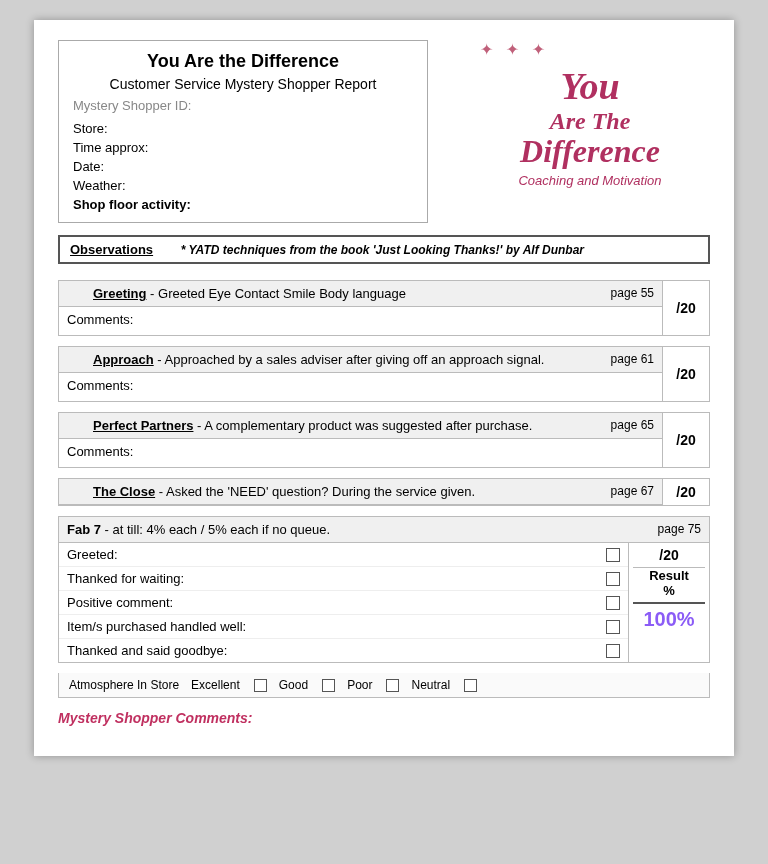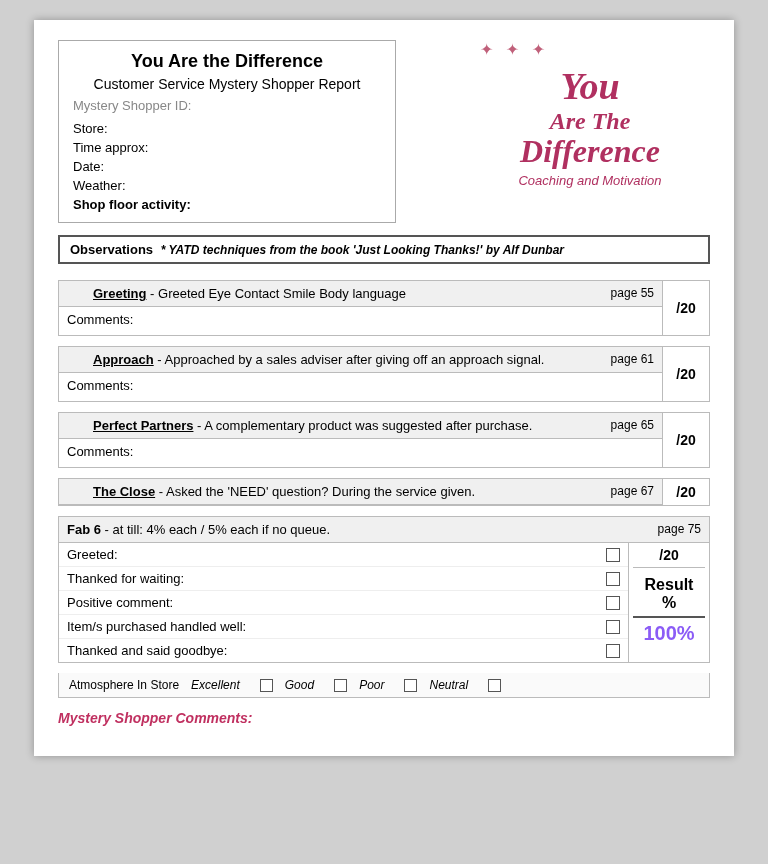--- a/index.html
+++ b/index.html
@@ -23,21 +23,21 @@
     
     .header {
       display: flex;
       justify-content: space-between;
       align-items: flex-start;
       margin-bottom: 12px;
     }
     .header-left {
       border: 1px solid #aaa;
       padding: 10px 14px;
-      width: 338px;
+      width: 370px;
       min-height: 160px;
     }
     .header-title {
       font-size: 18px;
       font-weight: bold;
       text-align: center;
       margin-bottom: 4px;
     }
     .header-subtitle {
       font-size: 14px;
@@ -112,26 +112,27 @@
 
     
     .observations-bar {
       border: 2px solid #555;
       padding: 5px 10px;
       margin-bottom: 16px;
       font-size: 13px;
     }
     .observations-bar .obs-title {
       font-weight: bold;
+      text-decoration: underline;
     }
     .observations-bar .obs-note {
       font-style: italic;
       font-weight: bold;
       font-size: 12px;
-      margin-left: 4px;
+      margin-left: 24px;
     }
 
     
     .section {
       display: flex;
       align-items: stretch;
       margin-bottom: 10px;
       border: 1px solid #bbb;
     }
     .section-main {
@@ -218,24 +219,23 @@
     }
     .score-top {
       font-size: 14px;
       font-weight: bold;
       text-align: center;
       width: 100%;
       padding-bottom: 4px;
       border-bottom: 1px solid #bbb;
     }
     .result-label {
-      font-size: 16px;
-      font-weight: bold;
-      text-align: center;
-      margin-top: 8px;
+      font-size: 13px;
+      font-weight: bold;
+      text-align: center;
     }
     .result-pct {
       font-size: 14px;
       font-weight: bold;
       text-align: center;
       border-top: 2px solid #555;
       margin-top: 4px;
       padding-top: 4px;
       width: 100%;
     }
@@ -255,22 +255,21 @@
       padding: 5px 10px;
       font-size: 12px;
       gap: 12px;
       background: #fafafa;
       margin-bottom: 12px;
     }
     .atm-label { }
     .atm-item {
       display: flex;
       align-items: center;
-      gap: 20px;
-      font-style: italic;
+      gap: 14px;
     }
     .small-checkbox {
       width: 13px;
       height: 13px;
       border: 1px solid #555;
       display: inline-block;
       background: #fff;
     }
 
     
@@ -362,21 +361,21 @@
         <span class="section-desc"> - Asked the 'NEED' question? During the service given.</span>
       </div>
     </div>
     <div class="section-score">/20</div>
   </div>
     </div>
 
   <div class="fab5-section">
     <div class="fab5-header">
       <span class="fab5-page">page 75</span>
-      <span class="fab5-title">Fab 6</span>
+      <span class="fab5-title">Fab 7</span>
       <span class="fab5-desc">- at till: 4% each / 5% each if no queue.</span>
     </div>
     <div class="fab5-body">
       <div class="fab5-left" id="fab5-rows-container">
           <div class="fab5-row">
     <span>Greeted:</span>
     <span class="checkbox"></span>
   </div>
           <div class="fab5-row">
     <span>Thanked for waiting:</span>

